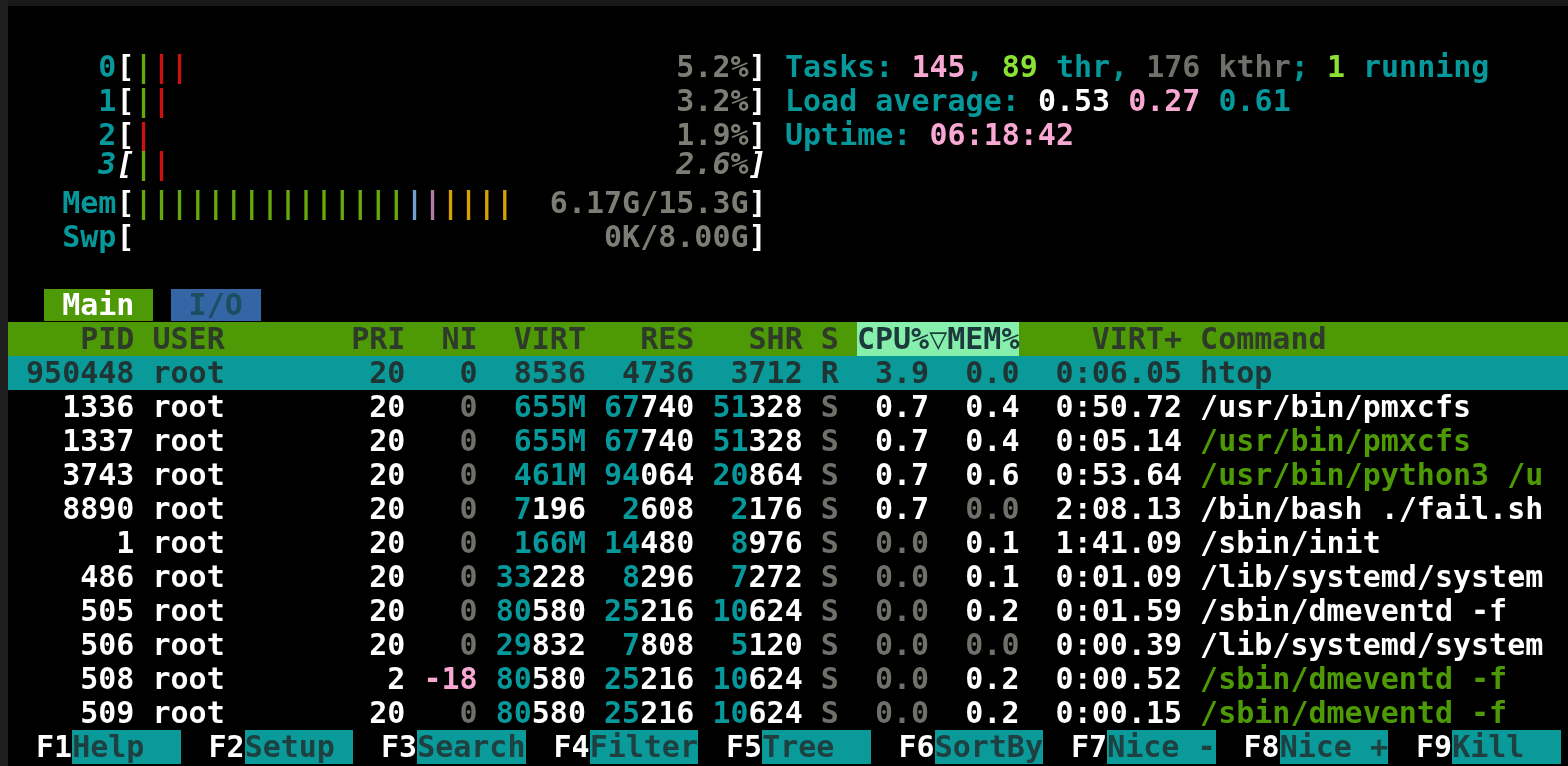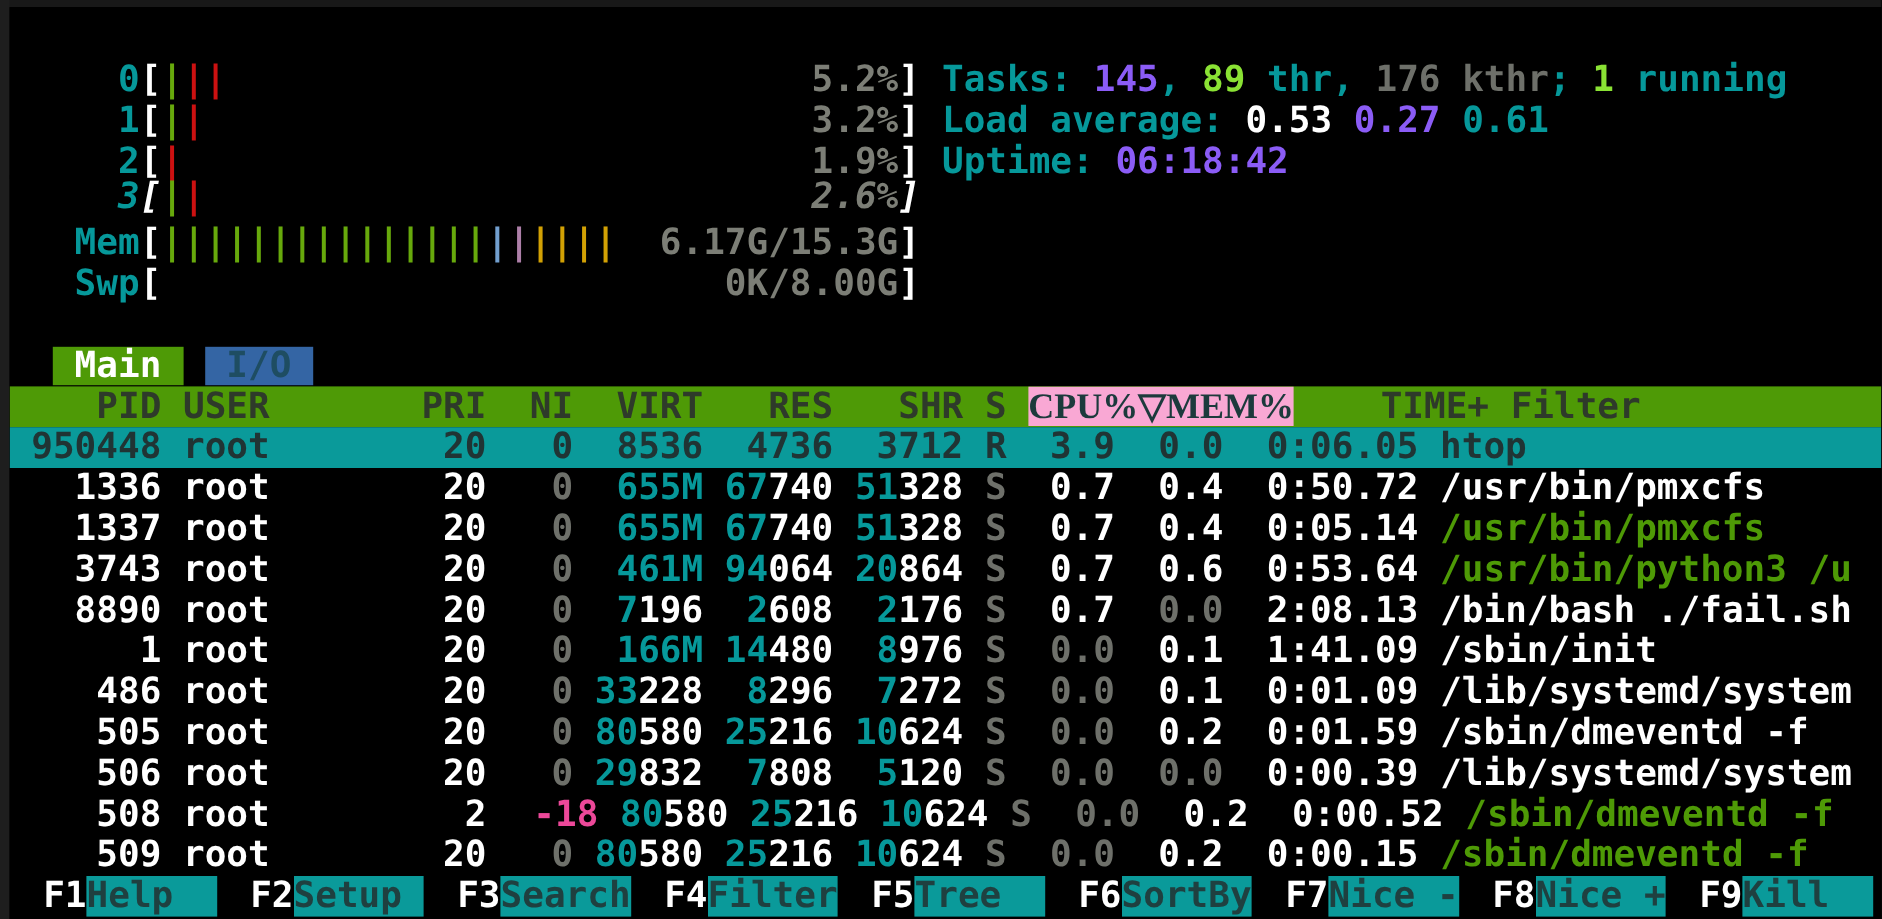--- a/index.html
+++ b/index.html
@@ -10,29 +10,29 @@
   #leftedge{position:absolute;left:0;top:0;width:8px;height:766px;background:#1e1e1e;}
   #screen{position:absolute;left:8px;top:6px;width:1560px;height:760px;background:#000;overflow:hidden;}
   .ln{position:absolute;left:0;width:100%;height:34px;line-height:34px;white-space:pre;overflow:hidden;}
   .rcol{position:absolute;left:777px;top:0;white-space:pre;}
   
   .w{color:#ffffff;}
   .g{color:#6e706a;margin-top:12px;}
   .t{color:#06989a;}
   .gr{color:#4e9a06;}
   .bg{color:#8ae234;}
-  .bc{color:#8b5cf6;}
-  .r{color:#ec4899;margin-left:21px;}
+  .bc{color:#f9a8d4;}
+  .r{color:#f9a8d4;}
   .mg{color:#7c7e76;}
   
   .b-green{color:#67a90c;} .b-red{color:#cc1111;} .b-blue{color:#729fcf;}
   .b-magenta{color:#ad7fa8;} .b-yellow{color:#d2a104;}
   
   .hdr{background:#4e9a06;color:#2e3a2a;}
-  .sc{background:#f9a8d4;color:#1c3a3c;font-family:Liberation Serif, serif;}
+  .sc{background:#86efac;color:#1c3a3c;}
   .sel{background:#0a9a9a;color:#203434;}
   .tabm{background:#4e9a06;color:#ffffff;display:inline-block;height:32px;line-height:32px;}
   .tabi{background:#3465a4;color:#1e4d62;display:inline-block;height:32px;line-height:32px;}
   .fk{color:#ffffff;margin-left:28px;}
   .fl{background:#0a9a9a;color:#1f4040;}
 </style>
 </head>
 <body>
 
 <div id="stage">
@@ -49,21 +49,21 @@
       </div>
     <div id="summary">
         <div class="ln" style="top: 44px;"><span class="rcol"><span class="t">Tasks: </span><span class="bc">145</span><span class="t">, </span><span class="bg">89</span><span class="t"> thr, </span><span class="g">176 kthr</span><span class="t">; </span><span class="bg">1</span><span class="t"> running</span></span></div>
         <div class="ln" style="top: 78px;"><span class="rcol"><span class="t">Load average: </span><span class="w">0.53 </span><span class="bc">0.27 </span><span class="t">0.61</span></span></div>
         <div class="ln" style="top: 112px;"><span class="rcol"><span class="t">Uptime: </span><span class="bc">06:18:42</span></span></div>
       </div>
     <div id="tabsrow">
         <div class="ln" style="top: 282px;"><span>  </span><span class="tabm"> Main </span><span> </span><span class="tabi"> I/O </span></div>
       </div>
     <div id="ptable">
-        <div class="ln hdr" style="top: 316px;"><span>    PID USER       PRI  NI  VIRT   RES   SHR S </span><span class="sc">CPU%▽MEM%</span><span>    TIME+ Filter</span></div>
+        <div class="ln hdr" style="top: 316px;"><span>    PID USER       PRI  NI  VIRT   RES   SHR S </span><span class="sc">CPU%▽MEM%</span><span>    VIRT+ Command</span></div>
         <div class="ln sel" style="top: 350px;"><span> 950448 root        20   0  8536  4736  3712 R  3.9  0.0  0:06.05 htop</span></div>
         <div class="ln" style="top: 384px;"><span class="w">   1336 root        20 </span><span class="g">  0</span><span class="w"> </span><span class="t"> 655M</span><span class="w"> </span><span class="t">67</span><span class="w">740</span><span class="w"> </span><span class="t">51</span><span class="w">328</span><span class="w"> </span><span class="g">S</span><span class="w">  0.7  0.4  0:50.72 </span><span class="w">/usr/bin/pmxcfs</span></div>
         <div class="ln" style="top: 418px;"><span class="w">   1337 root        20 </span><span class="g">  0</span><span class="w"> </span><span class="t"> 655M</span><span class="w"> </span><span class="t">67</span><span class="w">740</span><span class="w"> </span><span class="t">51</span><span class="w">328</span><span class="w"> </span><span class="g">S</span><span class="w">  0.7  0.4  0:05.14 </span><span class="gr">/usr/bin/pmxcfs</span></div>
         <div class="ln" style="top: 452px;"><span class="w">   3743 root        20 </span><span class="g">  0</span><span class="w"> </span><span class="t"> 461M</span><span class="w"> </span><span class="t">94</span><span class="w">064</span><span class="w"> </span><span class="t">20</span><span class="w">864</span><span class="w"> </span><span class="g">S</span><span class="w">  0.7  0.6  0:53.64 </span><span class="gr">/usr/bin/python3 /u</span></div>
         <div class="ln" style="top: 486px;"><span class="w">   8890 root        20 </span><span class="g">  0</span><span class="w">  </span><span class="t">7</span><span class="w">196</span><span class="w">  </span><span class="t">2</span><span class="w">608</span><span class="w">  </span><span class="t">2</span><span class="w">176</span><span class="w"> </span><span class="g">S</span><span class="w">  0.7 </span><span class="g"> 0.0</span><span class="w">  2:08.13 </span><span class="w">/bin/bash ./fail.sh</span></div>
         <div class="ln" style="top: 520px;"><span class="w">      1 root        20 </span><span class="g">  0</span><span class="w"> </span><span class="t"> 166M</span><span class="w"> </span><span class="t">14</span><span class="w">480</span><span class="w">  </span><span class="t">8</span><span class="w">976</span><span class="w"> </span><span class="g">S</span><span class="w"> </span><span class="g"> 0.0</span><span class="w">  0.1  1:41.09 </span><span class="w">/sbin/init</span></div>
         <div class="ln" style="top: 554px;"><span class="w">    486 root        20 </span><span class="g">  0</span><span class="w"> </span><span class="t">33</span><span class="w">228</span><span class="w">  </span><span class="t">8</span><span class="w">296</span><span class="w">  </span><span class="t">7</span><span class="w">272</span><span class="w"> </span><span class="g">S</span><span class="w"> </span><span class="g"> 0.0</span><span class="w">  0.1  0:01.09 </span><span class="w">/lib/systemd/system</span></div>
         <div class="ln" style="top: 588px;"><span class="w">    505 root        20 </span><span class="g">  0</span><span class="w"> </span><span class="t">80</span><span class="w">580</span><span class="w"> </span><span class="t">25</span><span class="w">216</span><span class="w"> </span><span class="t">10</span><span class="w">624</span><span class="w"> </span><span class="g">S</span><span class="w"> </span><span class="g"> 0.0</span><span class="w">  0.2  0:01.59 </span><span class="w">/sbin/dmeventd -f</span></div>
         <div class="ln" style="top: 622px;"><span class="w">    506 root        20 </span><span class="g">  0</span><span class="w"> </span><span class="t">29</span><span class="w">832</span><span class="w">  </span><span class="t">7</span><span class="w">808</span><span class="w">  </span><span class="t">5</span><span class="w">120</span><span class="w"> </span><span class="g">S</span><span class="w"> </span><span class="g"> 0.0</span><span class="w"> </span><span class="g"> 0.0</span><span class="w">  0:00.39 </span><span class="w">/lib/systemd/system</span></div>
         <div class="ln" style="top: 656px;"><span class="w">    508 root         2 </span><span class="r">-18</span><span class="w"> </span><span class="t">80</span><span class="w">580</span><span class="w"> </span><span class="t">25</span><span class="w">216</span><span class="w"> </span><span class="t">10</span><span class="w">624</span><span class="w"> </span><span class="g">S</span><span class="w"> </span><span class="g"> 0.0</span><span class="w">  0.2  0:00.52 </span><span class="gr">/sbin/dmeventd -f</span></div>

